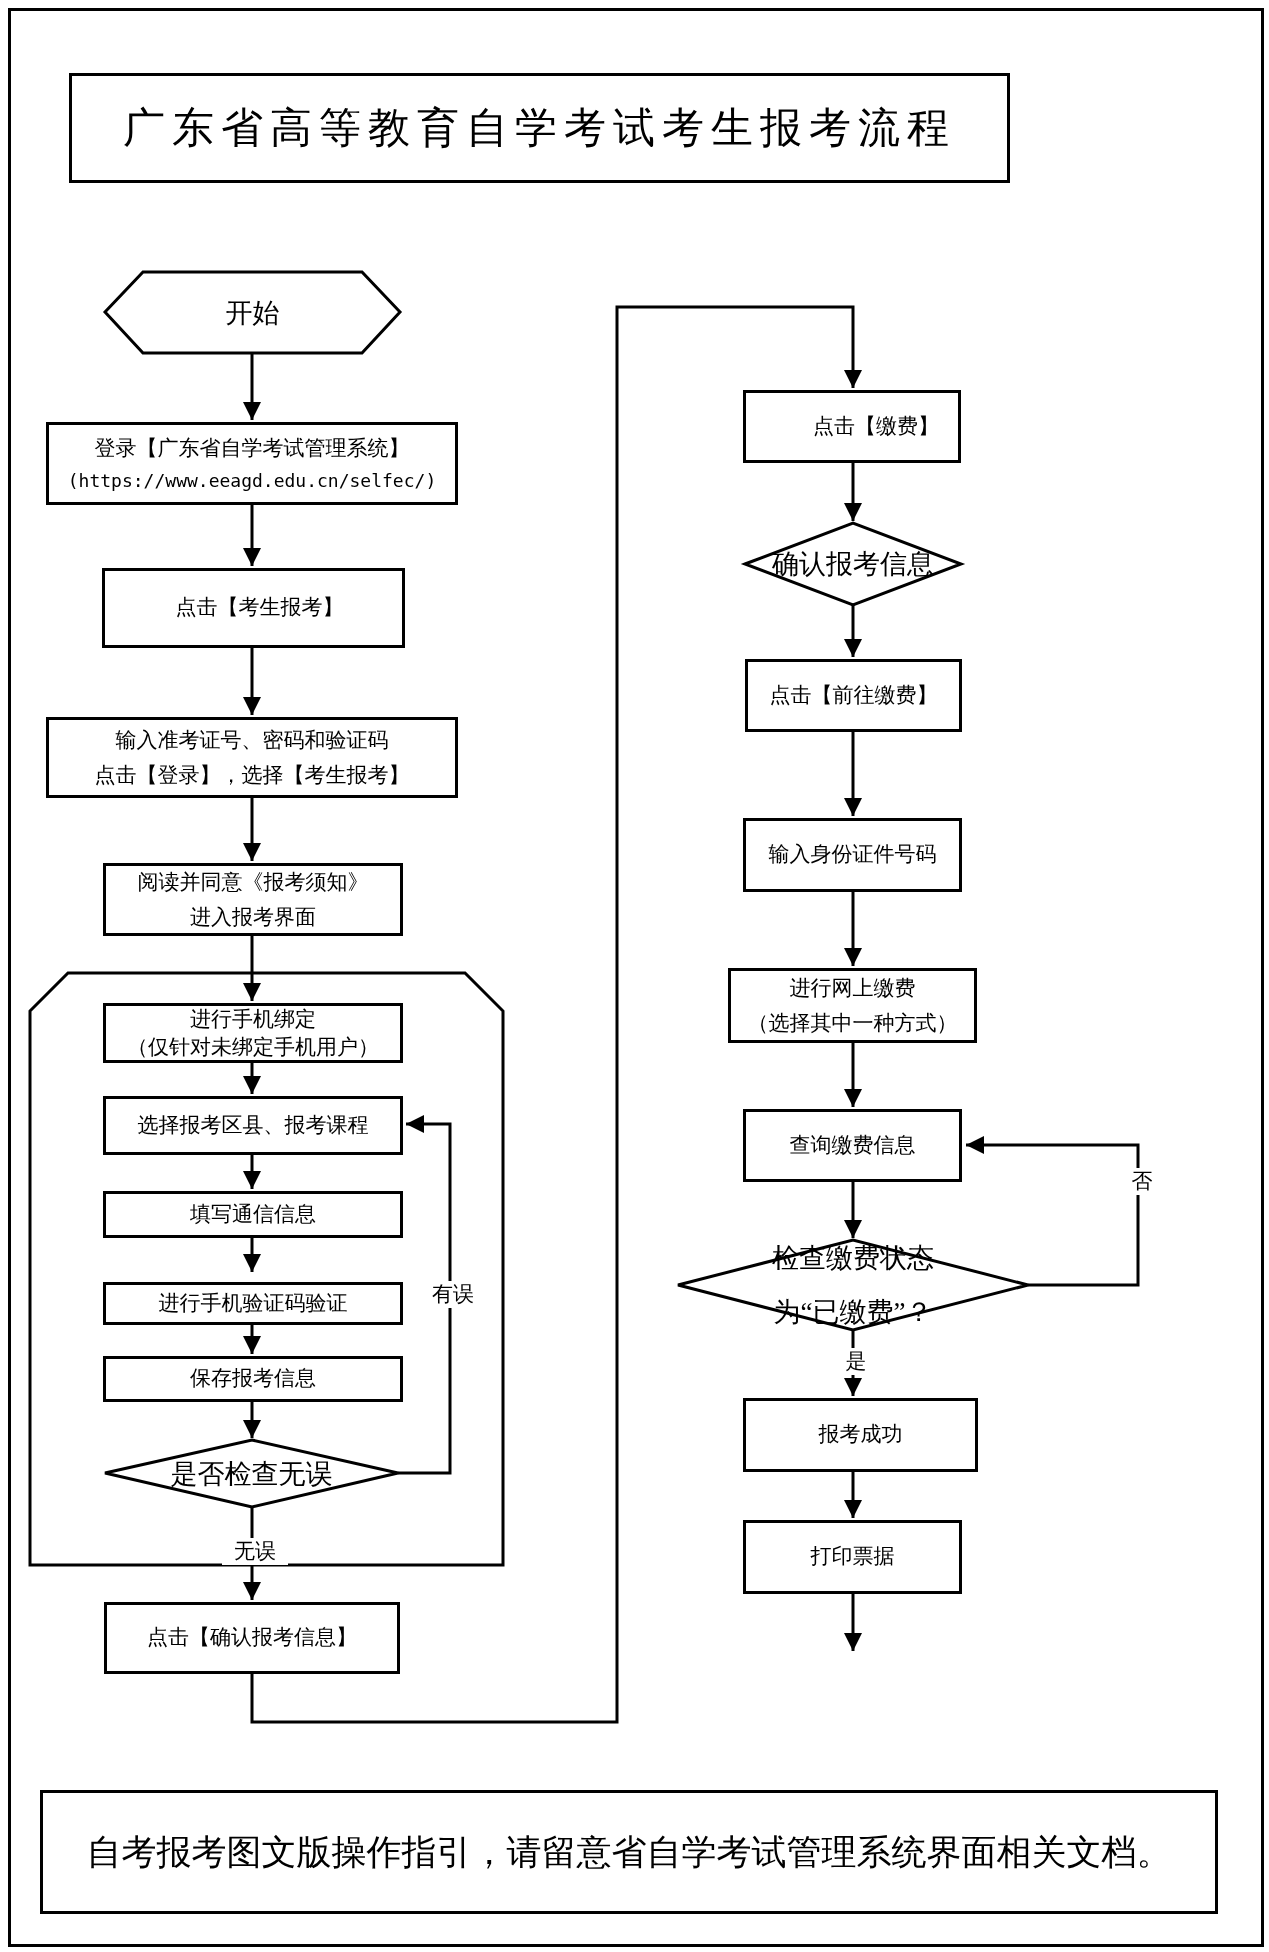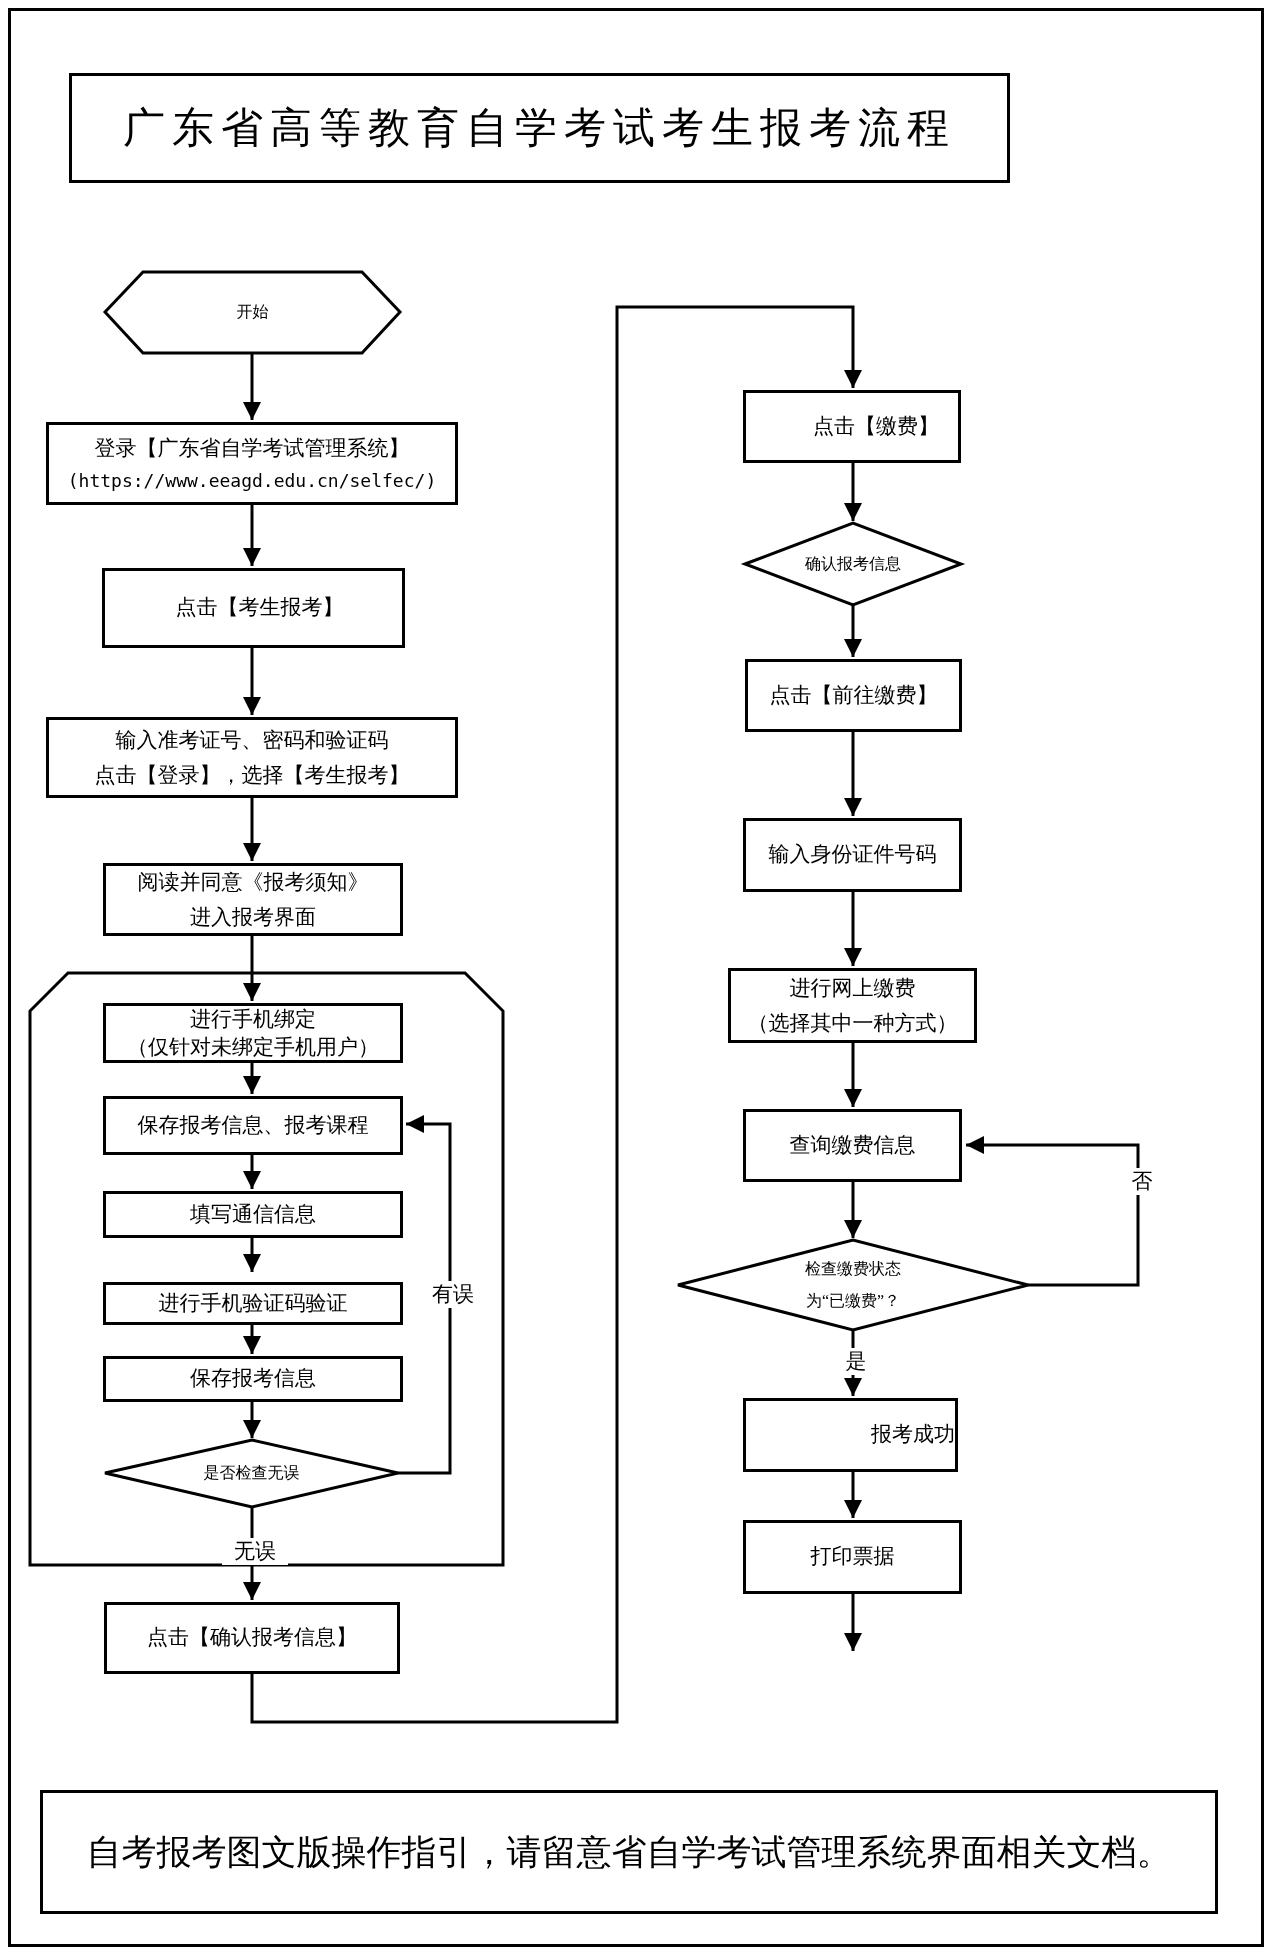--- a/index.html
+++ b/index.html
@@ -19,21 +19,21 @@
   .node{
     position:absolute;z-index:2;
     background:#fff;border:3px solid #000;
     display:flex;flex-direction:column;align-items:center;justify-content:center;
     font-size:21px;line-height:1.6;text-align:center;
     box-sizing:border-box;
   }
   .ghost{ 
     position:absolute;z-index:3;background:transparent;border:none;
     display:flex;flex-direction:column;align-items:center;justify-content:center;
-    font-size:16px;text-align:center;
+    font-size:27px;text-align:center;
   }
   .edge-label{
     position:absolute;z-index:4;background:#fff;
     font-size:21px;text-align:center;line-height:1.2;padding:1px 3px;
   }
   .title-box{
     position:absolute;left:69px;top:73px;width:941px;height:110px;z-index:2;
     border:3px solid #000;box-sizing:border-box;background:#fff;
     display:flex;align-items:center;justify-content:center;
     font-size:42px;letter-spacing:7px;white-space:nowrap;
@@ -120,21 +120,21 @@
     <div>阅读并同意《报考须知》</div>
     <div>进入报考界面</div>
   </div>
 
   <div class="node" style="left:103px;top:1003px;width:300px;height:60px;line-height:1.35;">
     <div>进行手机绑定</div>
     <div>（仅针对未绑定手机用户）</div>
   </div>
 
   <div class="node" style="left:103px;top:1096px;width:300px;height:59px;">
-    <div>保存报考信息、报考课程</div>
+    <div>选择报考区县、报考课程</div>
   </div>
 
   <div class="node" style="left:103px;top:1191px;width:300px;height:47px;">
     <div>填写通信信息</div>
   </div>
 
   <div class="node" style="left:103px;top:1274px;width:300px;height:43px;margin-top:8px;">
     <div>进行手机验证码验证</div>
   </div>
 
@@ -160,21 +160,21 @@
 
   <div class="node tight" style="left:728px;top:968px;width:249px;height:75px;">
     <div>进行网上缴费</div>
     <div>（选择其中一种方式）</div>
   </div>
 
   <div class="node" style="left:743px;top:1109px;width:219px;height:73px;">
     <div>查询缴费信息</div>
   </div>
 
-  <div class="node" style="left:743px;top:1398px;width:215px;height:74px;align-items:flex-end;">
+  <div class="node" style="left:743px;top:1398px;width:235px;height:74px;">
     <div>报考成功</div>
   </div>
 
   <div class="node" style="left:743px;top:1520px;width:219px;height:74px;">
     <div>打印票据</div>
   </div>
 
 
   <div class="ghost" style="left:105px;top:272px;width:295px;height:81px;">
     <div>开始</div>

